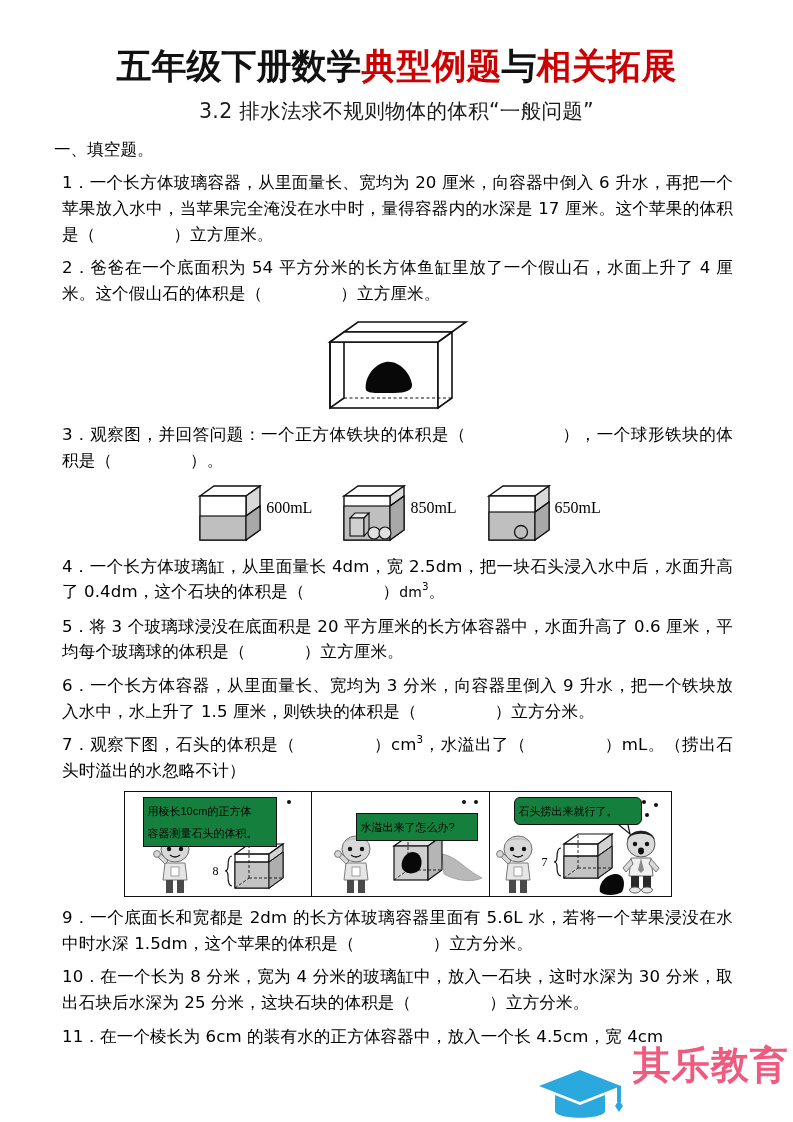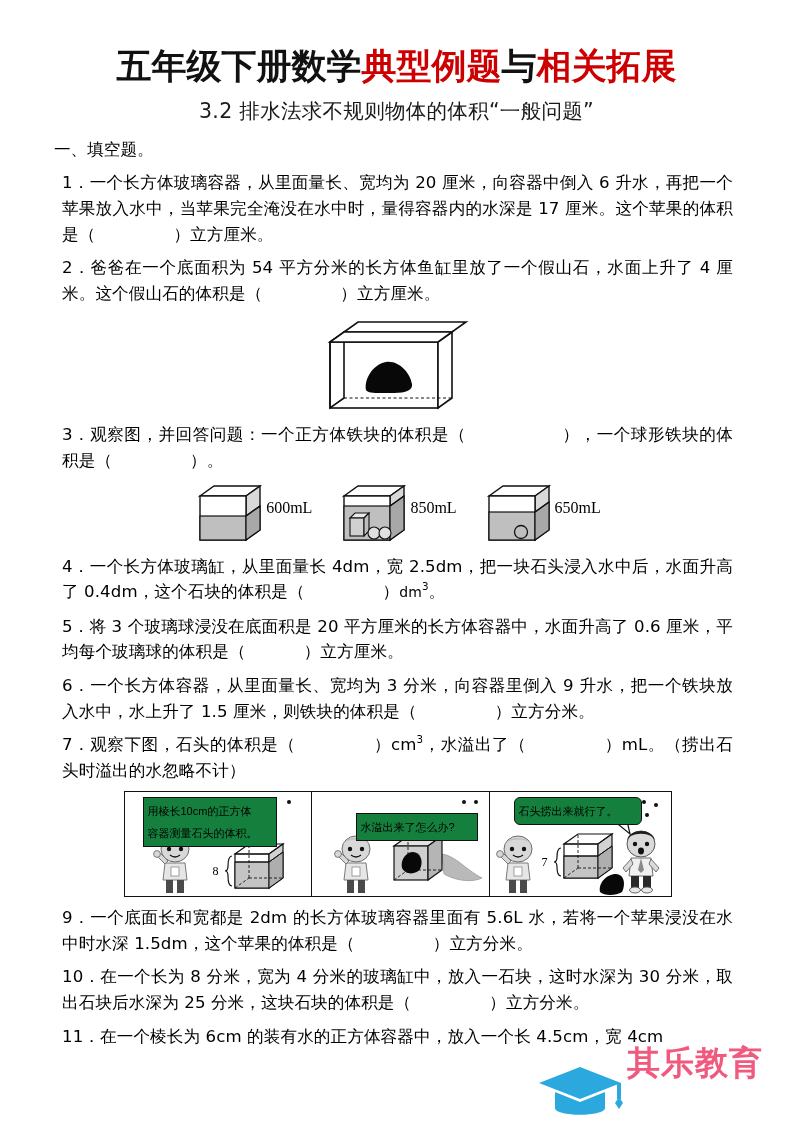--- a/index.html
+++ b/index.html
@@ -144,25 +144,26 @@
     top: 1046px;
     display: flex;
     align-items: center;
     z-index: 20;
     pointer-events: none;
   }
   .wm-text { margin-left: 4px; }
   .wm-cn {
     font-family: "DejaVu Sans", "Liberation Sans", sans-serif;
     font-weight: bold;
-    font-size: 33px;
+    font-size: 38px;
     color: #F05A7E;
     letter-spacing: 1px;
     line-height: 1;
     white-space: nowrap;
+    text-align: right;
   }
   .wm-url {
     font-family: "DejaVu Sans", "Liberation Sans", sans-serif;
     font-weight: bold;
     font-size: 17px;
     color: #2BA9DF;
     letter-spacing: 0.3px;
     line-height: 1.25;
     white-space: nowrap;
     margin-top: 44px;

